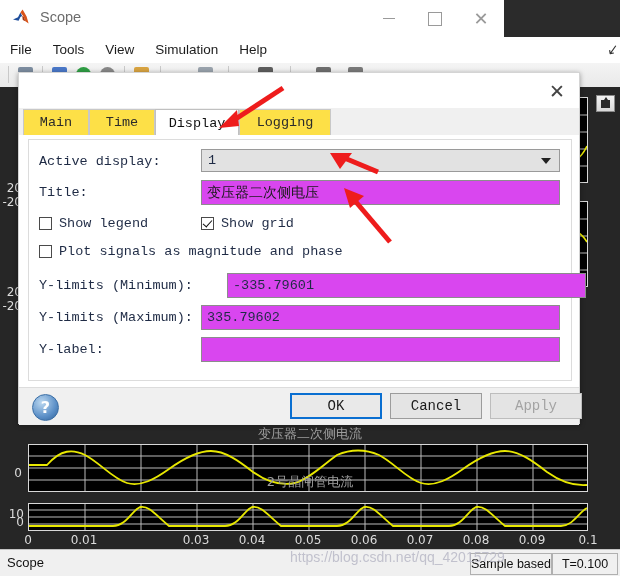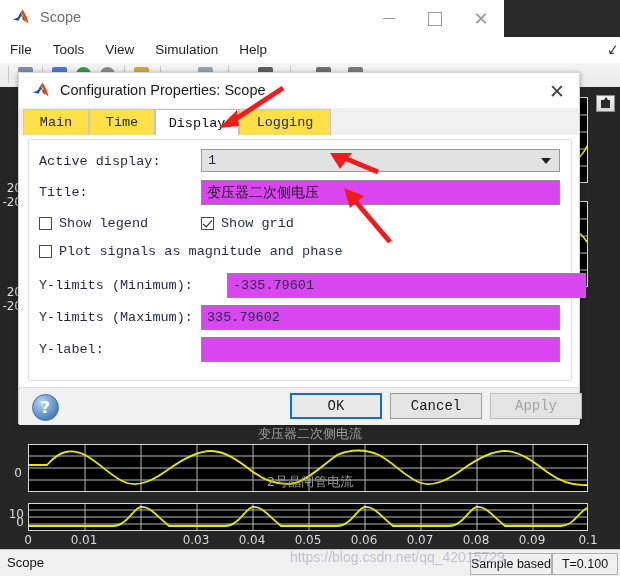--- a/index.html
+++ b/index.html
@@ -294,30 +294,20 @@
   <div class="statusbar">
     <span class="status-ready">Scope</span>
     <span class="status-box" style="left:470px;width:80px;">Sample based</span>
     <span class="status-box" style="left:552px;width:64px;">T=0.100</span>
   </div>
   <div class="watermark">https://blog.csdn.net/qq_42015729</div>
 
   <div class="dlg">
 
     <div class="dlg-title">
-      <div class="dlg-title-left">
-        <span class="ml-logo">
-          <svg width="19" height="19" viewBox="0 0 19 19">
-            <path d="M1 11.5 L6 9.2 L8.4 4.6 L10.2 8 L8.4 8.9 L6.6 12.8 Z" fill="#1f4e9c"></path>
-            <path d="M8.4 4.6 L10.6 1.4 L14.6 8.6 L16.6 15.4 L13.4 13.2 L11.6 8.6 Z" fill="#d95319"></path>
-            <path d="M10.2 8 L11.6 8.6 L13.4 13.2 L10.8 12 Z" fill="#a23510"></path>
-          </svg>
-        </span>
-        <span class="dlg-title-text">Configuration Properties: Scope</span>
-      </div>
       <div class="dlg-close">✕</div>
     </div>
 
     <div class="tabstrip">
       <div class="tab" style="left:4px;width:66px;">Main</div>
       <div class="tab" style="left:70px;width:66px;">Time</div>
       <div class="tab active" style="left:136px;width:84px;">Display</div>
       <div class="tab" style="left:220px;width:92px;">Logging</div>
     </div>
 

